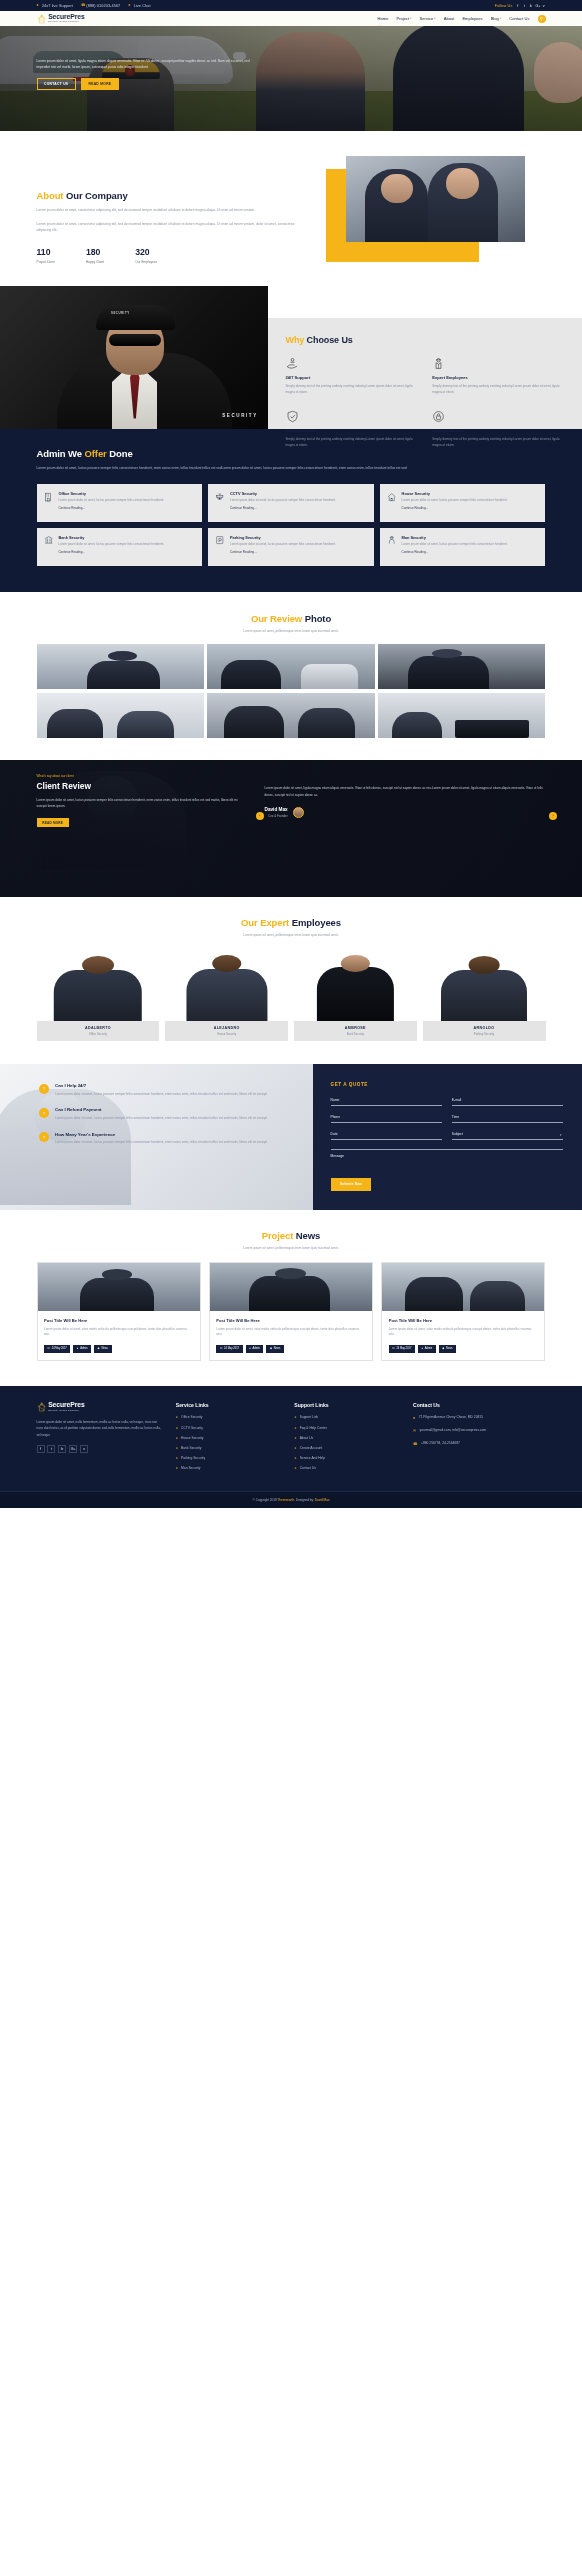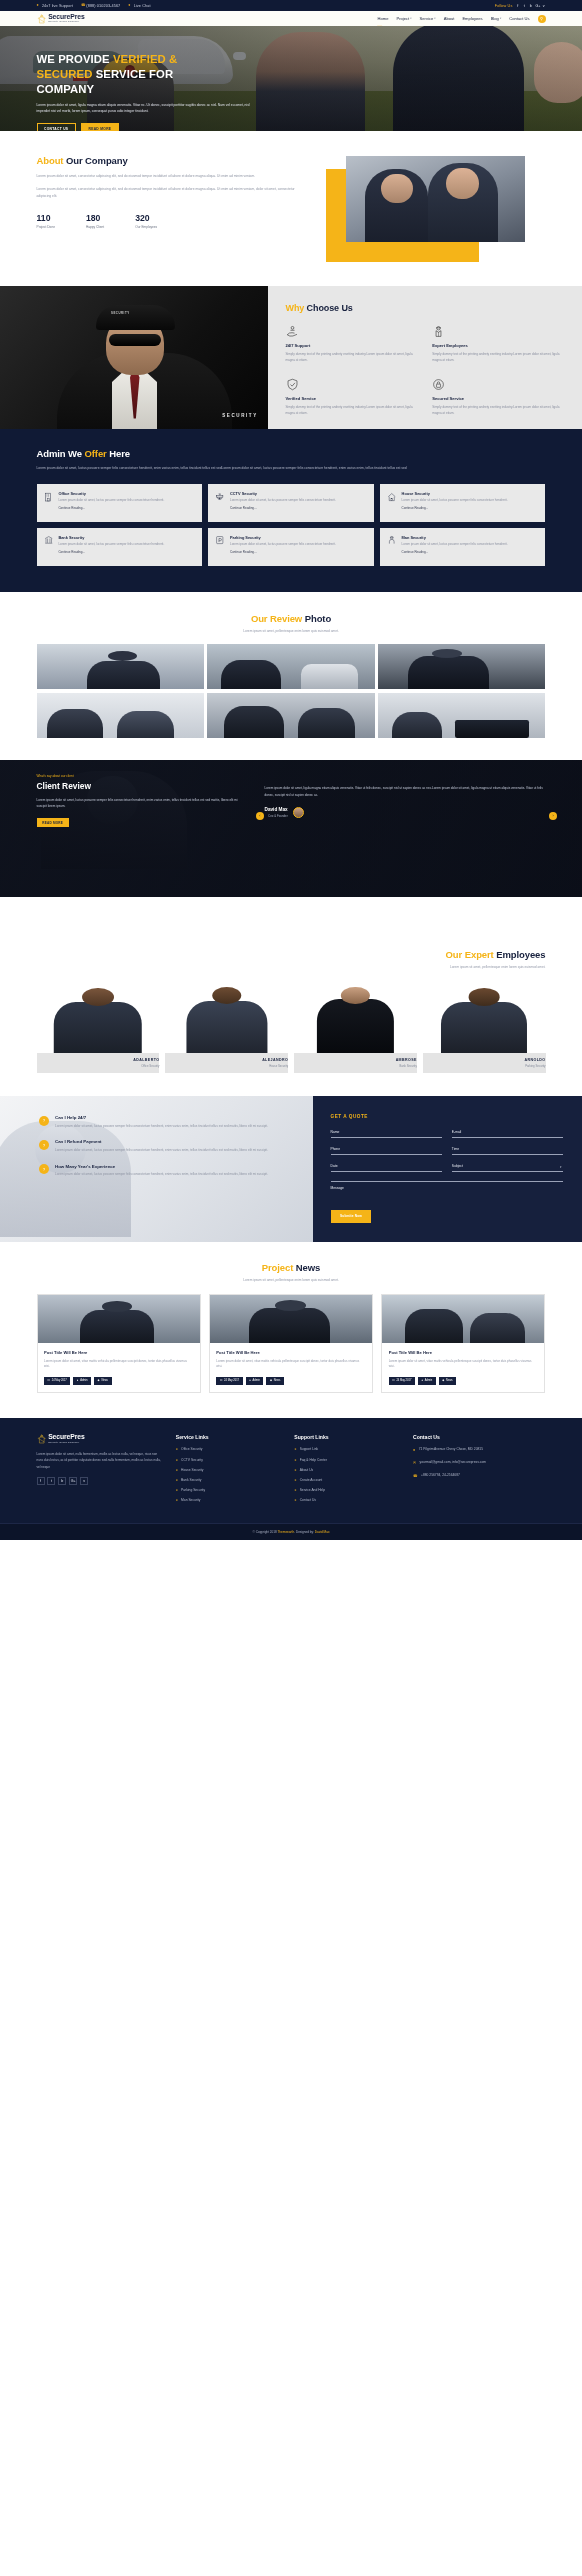--- a/index.html
+++ b/index.html
@@ -89,21 +89,21 @@
     border:0.5px solid #f5b418; color:#ffffff; background:transparent;
     font-size:3.3px; font-weight:bold; letter-spacing:0.3px; padding:3.3px 6.5px;
   }
   .btn-solid {
     background:#f5b418; border:0.5px solid #f5b418; color:#20263d;
     font-size:3.3px; font-weight:bold; letter-spacing:0.3px; padding:3.3px 6.5px;
   }
 
   
   .about { background:#fff; padding:20.4px 0 22px; }
-  .about .container { display:flex; gap:13px; align-items:flex-start; }
+  .about .container { display:flex; gap:13px; align-items:flex-end; }
   .about-left { width:271px; padding-top:3.6px; }
   .sec-title { font-size:9.5px; font-weight:bold; color:#17203d; letter-spacing:-0.1px; }
   .sec-title .hl { color:#f5b418; }
   .about-left p { margin-top:6.5px; font-size:3.3px; line-height:2.1; color:#8e94a3; }
   .stats { display:flex; gap:31px; margin-top:13px; }
   .stat-num { font-size:8.7px; font-weight:bold; color:#17203d; }
   .stat-lbl { font-size:3.2px; color:#6e7585; margin-top:2.2px; }
   .about-right { position:relative; width:204px; height:109px; margin-top:2.9px; }
   .about-frame { position:absolute; left:5.8px; top:14.6px; width:153px; height:93px; background:#f5b418; }
   .about-photo { position:absolute; left:25px; top:1.5px; width:179px; height:86px; overflow:hidden; background:#7f8796; }
@@ -128,21 +128,21 @@
   .wp-tie { position:absolute; left:130px; top:84px; width:9.5px; height:49px;
     background:linear-gradient(180deg,#7e1f22,#4a0f12); clip-path:polygon(30% 0,70% 0,100% 16%,62% 100%,38% 100%,0 16%); }
   .wp-head { position:absolute; left:106px; top:28px; width:58px; height:61px;
     background:linear-gradient(180deg,#caa07f 0%,#8e6a4e 100%); border-radius:29px 29px 25px 25px; }
   .wp-cap { position:absolute; left:96px; top:19px; width:79px; height:25px;
     background:linear-gradient(180deg,#1d1d1d 0%,#080808 100%); border-radius:35px 35px 5.8px 5.8px; }
   .wp-cap-txt { position:absolute; left:111px; top:25px; font-size:2.9px; color:#c9c9c9; letter-spacing:0.5px; font-weight:bold; }
   .wp-glass { position:absolute; left:109px; top:48px; width:52px; height:12.4px;
     background:linear-gradient(180deg,#1a1a1a,#000); border-radius:6.5px; }
   .wp-label { position:absolute; right:10.2px; bottom:10.2px; color:#e8e8e8; font-size:4.5px; letter-spacing:1.6px; font-weight:bold; }
-  .why-right { flex:1; background:#e7e7e7; padding:17.5px 16px 0 17.5px; }
+  .why-right { flex:1; background:#e7e7e7; padding:17.5px 16px 0 17.5px;margin-top:32px; }
   .why-right .sec-title { font-size:9px; }
   .why-grid { display:grid; grid-template-columns:1fr 1fr; gap:14.6px 13px; margin-top:11.6px; }
   .why-ic { width:13px; height:13px; margin-bottom:3.6px; }
   .why-h { font-size:4.1px; font-weight:bold; color:#17203d; }
   .why-p { margin-top:2.9px; font-size:3.1px; line-height:1.95; color:#8b90a0; }
 
   
   .offer { background:#101a35; padding:19px 0 26px; }
   .offer .sec-title { font-size:9.5px; color:#fff; }
   .offer .sub { margin-top:6.5px; font-size:3.3px; line-height:2.1; color:#b4bacb; width:437px; }
@@ -184,21 +184,21 @@
   .rv-a-txt { text-align:right; }
   .rv-a-name { font-size:4.7px; font-weight:bold; color:#fff; }
   .rv-a-role { font-size:2.9px; color:#a9b0c2; margin-top:1.5px; }
   .rv-a-av { width:11.6px; height:11.6px; border-radius:50%; background:linear-gradient(180deg,#c9a081,#7e5f47); border:0.6px solid #f5b418; }
   .rv-arrow { position:absolute; width:8px; height:8px; border-radius:50%; background:#f5b418;
     color:#20263d; font-size:3.6px; display:flex; align-items:center; justify-content:center; top:38px; }
   .rv-arrow.prev { left:-8.7px; }
   .rv-arrow.next { right:-11.6px; }
 
   
-  .emps { background:#fff; padding:20.4px 0 23px; text-align:right;margin-top:32px; }
+  .emps { background:#fff; padding:20.4px 0 23px; text-align:center; }
   .emps .sec-title { font-size:9.5px; }
   .emps .sub { margin-top:5.1px; font-size:3.2px; color:#9298a8; }
   .emp-grid { display:grid; grid-template-columns:repeat(4,1fr); gap:5.8px; margin-top:13px; }
   .emp-card { }
   .emp-photo { height:71px; position:relative; overflow:hidden; background:#fff; }
   .emp-body { position:absolute; left:50%; transform:translateX(-50%); bottom:0; border-radius:22px 22px 0 0; }
   .emp-head { position:absolute; left:50%; transform:translateX(-50%); border-radius:50%; }
   .emp-meta { background:#e4e4e4; padding:4.4px 0 5.1px; }
   .emp-name { font-size:3.6px; font-weight:bold; color:#17203d; letter-spacing:0.4px; }
   .emp-role { margin-top:2.2px; font-size:2.8px; color:#858b9b; }
@@ -359,25 +359,20 @@
       <div class="hero-g1"></div>
         <div class="hero-cap"></div>
         <div class="hero-cap-badge"></div>
       <div class="hero-g2">
           <div class="hero-g2-face"></div>
         </div>
       <div class="hero-g3"></div>
       <div class="hero-tint"></div>
     </div>
     <div class="container hero-inner">
-      <h1>
-        <span>WE PROVIDE </span><span class="hl">VERIFIED &amp;</span><br>
-        <span class="hl">SECURED</span><span> SERVICE FOR</span><br>
-        <span>COMPANY</span>
-      </h1>
       <p>Lorem ipsum dolor sit amet, ligula magna etiam aliquis venenatis. Vitae nc. Ut donec, suscipit porttitor sagittis donec ac nisl. Nam vel eu amet, nisl imperdiet nisi vel morbi, lorem ipsum, consequat purus odio integer tincidunt.</p>
       <div class="hero-btns">
         <button class="btn-ghost">CONTACT US</button>
         <button class="btn-solid">READ MORE</button>
       </div>
     </div>
   </div>
 
   <div class="about">
     <div class="container">
@@ -469,21 +464,21 @@
           <div class="why-h">Secured Service</div>
           <div class="why-p">Simply dummy text of the printing andrety esetting industry.Lorem ipsum dolor sit amet, ligula magna at etiam.</div>
         </div>
       </div>
     </div>
   </div>
 
   <div class="offer">
     <div class="container">
       <div class="sec-title">
-        <span>Admin We </span><span class="hl">Offer</span><span> Here</span>
+        <span>Admin We </span><span class="hl">Offer</span><span> Done</span>
       </div>
       <div class="sub">Lorem ipsum dolor sit amet, luctus posuere semper felis consectetuer hendrerit, enim varius enim, tellus tincidunt tellus est sedLorem ipsum dolor sit amet, luctus posuere semper felis consectetuer hendrerit, enim varius enim, tellus tincidunt tellus est sed</div>
       <div class="offer-grid">
 
         <div class="svc-card">
           <svg class="svc-ic" viewBox="0 0 24 26">
             <rect x="4" y="3" width="13" height="20" fill="none" stroke="#2b3146" stroke-width="1.2"></rect>
             <path d="M6.5 6h2M10.5 6h2M6.5 9h2M10.5 9h2M6.5 12h2M10.5 12h2" stroke="#2b3146" stroke-width="1"></path>
             <rect x="8" y="17" width="5" height="6" fill="none" stroke="#2b3146" stroke-width="1"></rect>
           </svg>

